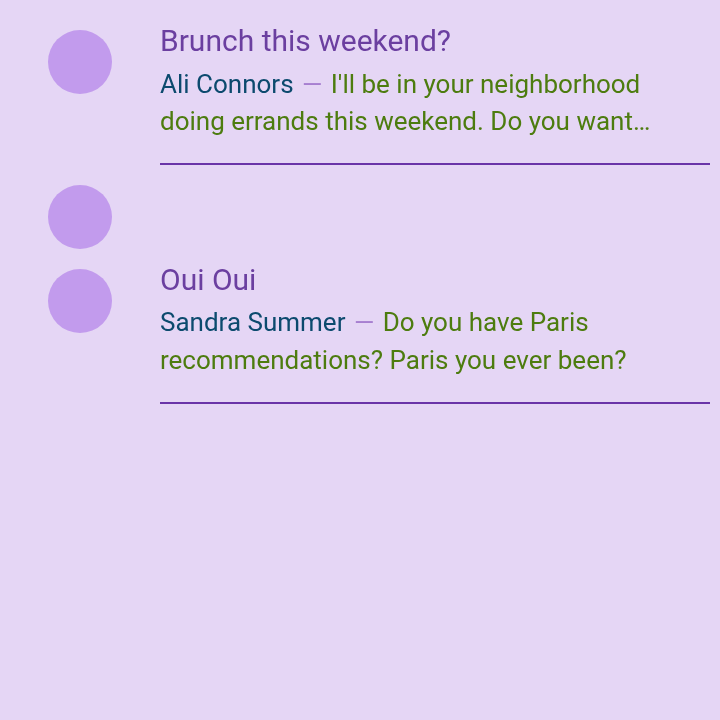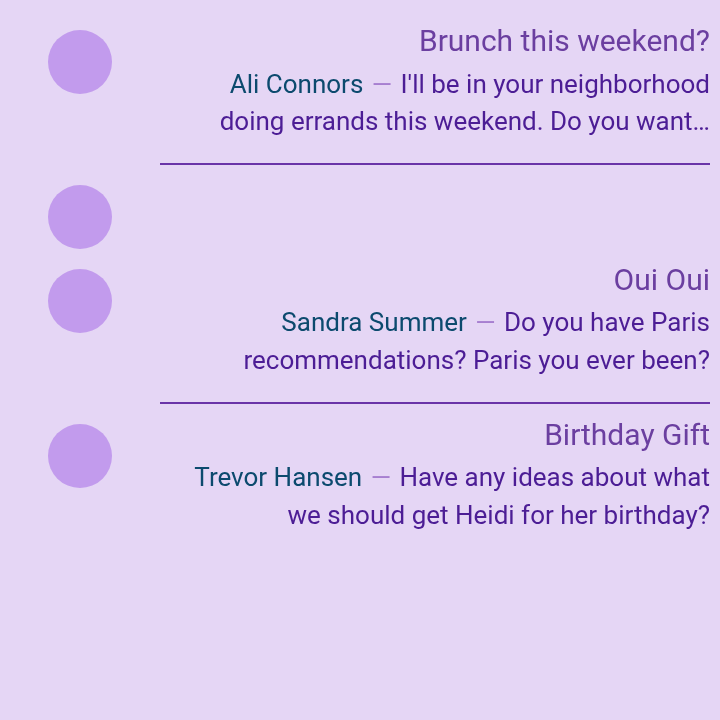--- a/index.html
+++ b/index.html
@@ -1,15 +1,15 @@
 <!DOCTYPE html>
 <html><head>
   <meta charset="utf-8">
   <style>
-    * { box-sizing: border-box; margin: 0; padding: 0; text-align: right; }
+    * { box-sizing: border-box; margin: 0; padding: 0; }
     body {
       width: 720px;
       height: 720px;
       background: #e5d6f5;
       font-family: -apple-system, BlinkMacSystemFont, "Segoe UI", Roboto, Helvetica, Arial, sans-serif;
       overflow: hidden;
     }
     .list { padding-top: 10px; }
     .item {
       display: flex;
@@ -46,21 +46,21 @@
       color: #a77fd0;
     }
     .sender {
       color: #0c4a6e;
     }
     .dash {
       color: #a77fd0;
       margin: 0 2px;
     }
     .preview {
-      color: #4c1d95;
+      color: #4d7c0f;
     }
   </style>
 </head>
 <body>
 
 <div class="list">
 
   <div class="item with-divider">
     <div class="avatar"></div>
     <div class="content">
@@ -78,23 +78,14 @@
   <div class="item with-divider">
     <div class="avatar"></div>
     <div class="content">
       <div class="title">Oui Oui</div>
       <div class="body">
         <span class="sender">Sandra Summer</span><span class="dash"> — </span><span class="preview">Do you have Paris recommendations? Paris you ever been?</span>
       </div>
     </div>
   </div>
 
-  <div class="item">
-    <div class="avatar"></div>
-    <div class="content">
-      <div class="title">Birthday Gift</div>
-      <div class="body">
-        <span class="sender">Trevor Hansen</span><span class="dash"> — </span><span class="preview">Have any ideas about what we should get Heidi for her birthday?</span>
-      </div>
-    </div>
-  </div>
 
 </div>
 
 </body></html>

